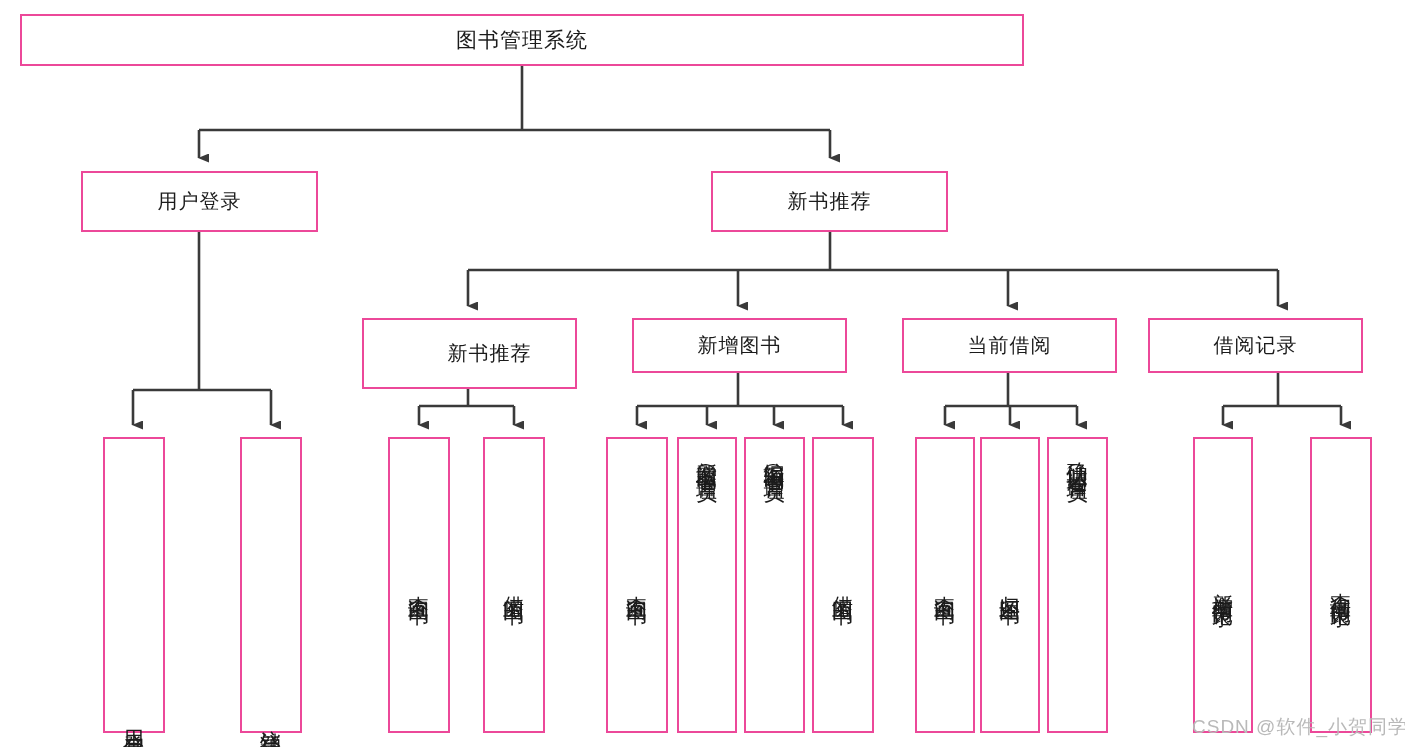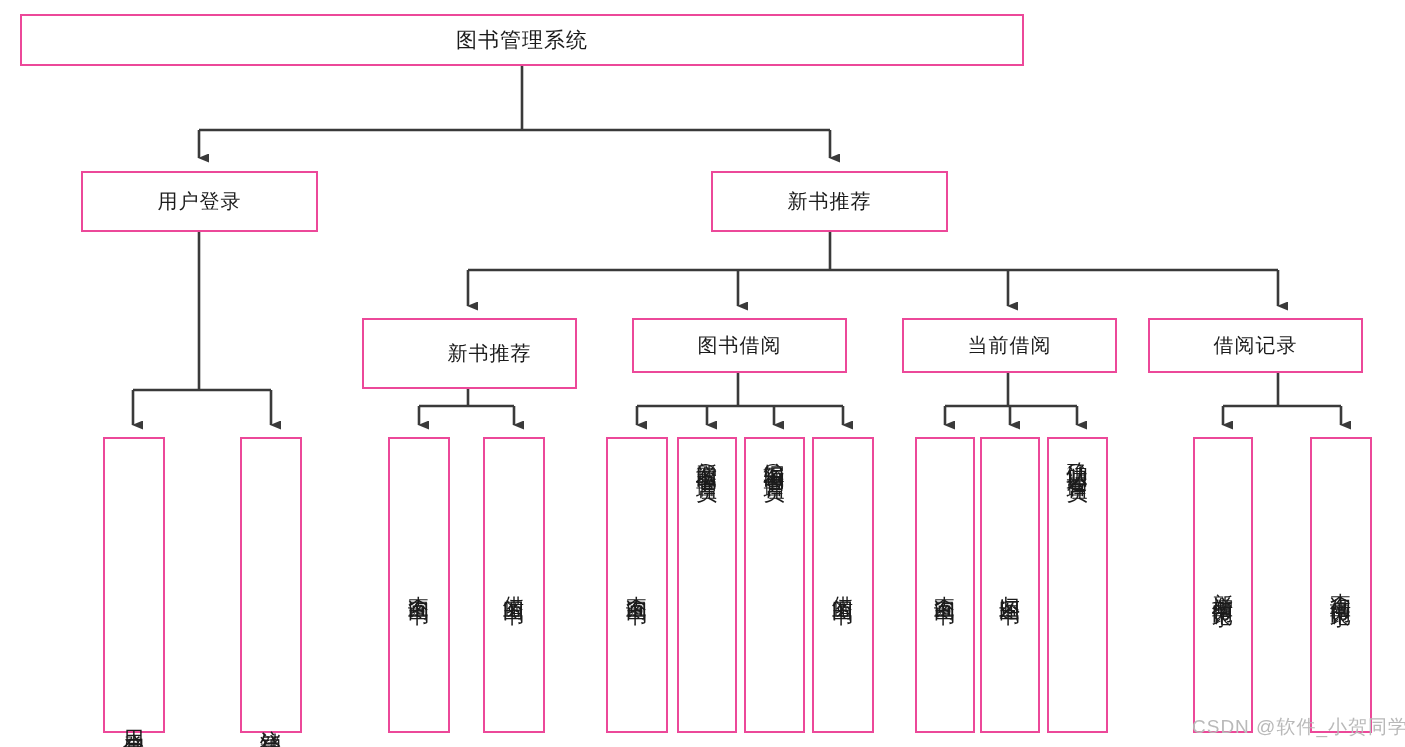--- a/index.html
+++ b/index.html
@@ -129,21 +129,21 @@
     <span class="htext">用户登录</span>
   </div>
   <div class="node branch" id="l2-1" style="left: 711px; top: 171px; width: 237px; height: 61px;">
     <span class="htext">新书推荐</span>
   </div>
 
   <div class="node branch" id="l3-0" style="left: 362px; top: 318px; width: 215px; height: 71px; padding-left: 40px;">
     <span class="htext">新书推荐</span>
   </div>
   <div class="node branch" id="l3-1" style="left: 632px; top: 318px; width: 215px; height: 55px;">
-    <span class="htext">图书借阅</span>
+    <span class="htext">新增图书</span>
   </div>
   <div class="node branch" id="l3-2" style="left: 902px; top: 318px; width: 215px; height: 55px; text-align: center;">
     <span class="htext">当前借阅</span>
   </div>
   <div class="node branch" id="l3-3" style="left: 1148px; top: 318px; width: 215px; height: 55px;">
     <span class="htext">借阅记录</span>
   </div>
 
   <div class="node leaf" id="lf-0" style="left: 103px; top: 437px; width: 62px; height: 296px; align-items: flex-end;">
     <span class="vtext">用户登录</span>

